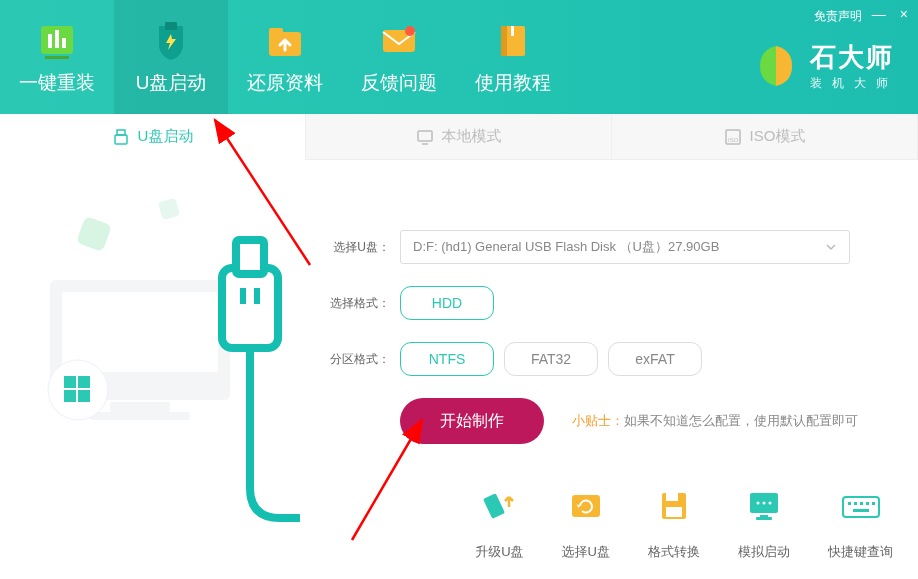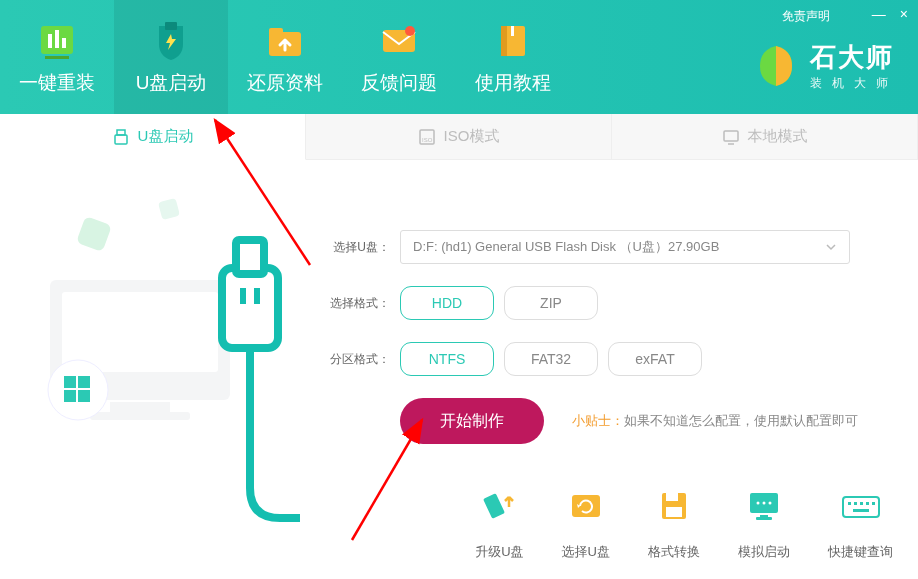--- a/index.html
+++ b/index.html
@@ -8,21 +8,21 @@
   
   .topbar{height:114px;background:linear-gradient(to right,#2bc9b4,#1dbeb0);display:flex;position:relative}
   .nav{display:flex;height:100%}
   .nav-item{width:114px;height:114px;display:flex;flex-direction:column;align-items:center;justify-content:center;gap:8px;cursor:pointer;color:#fff;font-size:19px}
   .nav-item.active{background:rgba(0,0,0,0.08)}
   .nav-icon{width:44px;height:44px;display:flex;align-items:center;justify-content:center}
   .brand{position:absolute;right:20px;top:40px;display:flex;align-items:center;gap:10px;color:#fff}
   .brand-text{display:flex;flex-direction:column}
   .brand-title{font-size:26px;font-weight:bold;letter-spacing:2px}
   .brand-sub{font-size:12px;letter-spacing:10px;opacity:.9}
-  .disclaimer{position:absolute;top:8px;right:88px;color:#fff;font-size:12px;cursor:pointer}
+  .disclaimer{position:absolute;top:8px;right:56px;color:#fff;font-size:12px;cursor:pointer}
   .win-ctrl{position:absolute;top:6px;right:10px;display:flex;gap:14px;color:#fff;font-size:14px}
   .win-ctrl span{cursor:pointer}
 
   
   .modebar{height:46px;display:flex;background:#f7f7f7}
   .mode-tab{flex:1;display:flex;align-items:center;justify-content:center;gap:8px;font-size:15px;color:#bdbdbd;cursor:pointer;border-right:1px solid #eee;border-bottom:1px solid #eee}
   .mode-tab.active{background:#fff;color:#2bc9b4;border-bottom:1px solid #fff}
 
   
   .main{position:relative;height:calc(579px - 114px - 46px);}
@@ -129,31 +129,31 @@
 <div class="modebar">
   <div class="mode-tab active">
     <svg width="18" height="18">
         <rect x="5" y="2" width="8" height="5" fill="none" stroke="#2bc9b4" stroke-width="1.5"></rect>
         <rect x="3" y="7" width="12" height="9" rx="1" fill="none" stroke="#2bc9b4" stroke-width="1.5"></rect>
       </svg>
     <span>U盘启动</span>
   </div>
   <div class="mode-tab">
     <svg width="18" height="18">
+        <rect x="2" y="3" width="14" height="10" rx="1" fill="none" stroke="#bdbdbd" stroke-width="1.5"></rect>
+        <line x1="6" y1="16" x2="12" y2="16" stroke="#bdbdbd" stroke-width="1.5"></line>
+      </svg>
+    <span>本地模式</span>
+  </div>
+  <div class="mode-tab">
+    <svg width="18" height="18">
         <rect x="2" y="2" width="14" height="14" rx="1" fill="none" stroke="#bdbdbd" stroke-width="1.5"></rect>
         <text x="4" y="14" font-size="6" fill="#bdbdbd">ISO</text>
       </svg>
     <span>ISO模式</span>
-  </div>
-  <div class="mode-tab">
-    <svg width="18" height="18">
-        <rect x="2" y="3" width="14" height="10" rx="1" fill="none" stroke="#bdbdbd" stroke-width="1.5"></rect>
-        <line x1="6" y1="16" x2="12" y2="16" stroke="#bdbdbd" stroke-width="1.5"></line>
-      </svg>
-    <span>本地模式</span>
   </div>
 </div>
 
 <div class="main">
 
   <svg class="illus" viewBox="0 0 300 350">
     <rect x="50" y="100" width="180" height="120" rx="6" fill="#f4f5f6"></rect>
     <rect x="62" y="112" width="156" height="80" rx="3" fill="#fff"></rect>
     <rect x="110" y="222" width="60" height="10" fill="#f4f5f6"></rect>
     <rect x="90" y="232" width="100" height="8" rx="3" fill="#f4f5f6"></rect>
@@ -184,21 +184,20 @@
         <span>D:F: (hd1) General USB Flash Disk （U盘）27.90GB</span>
         <svg width="12" height="12">
             <path d="M2 4 l4 4 l4 -4" stroke="#bbb" stroke-width="1.5" fill="none"></path>
           </svg>
       </div>
     </div>
 
     <div class="row">
       <span class="lbl">选择格式：</span>
       <div class="opt sel">HDD</div>
-      <div class="opt">ZIP</div>
     </div>
 
     <div class="row">
       <span class="lbl">分区格式：</span>
       <div class="opt sel">NTFS</div>
       <div class="opt">FAT32</div>
       <div class="opt">exFAT</div>
     </div>
 
     <div class="row" style="margin-top:10px">

